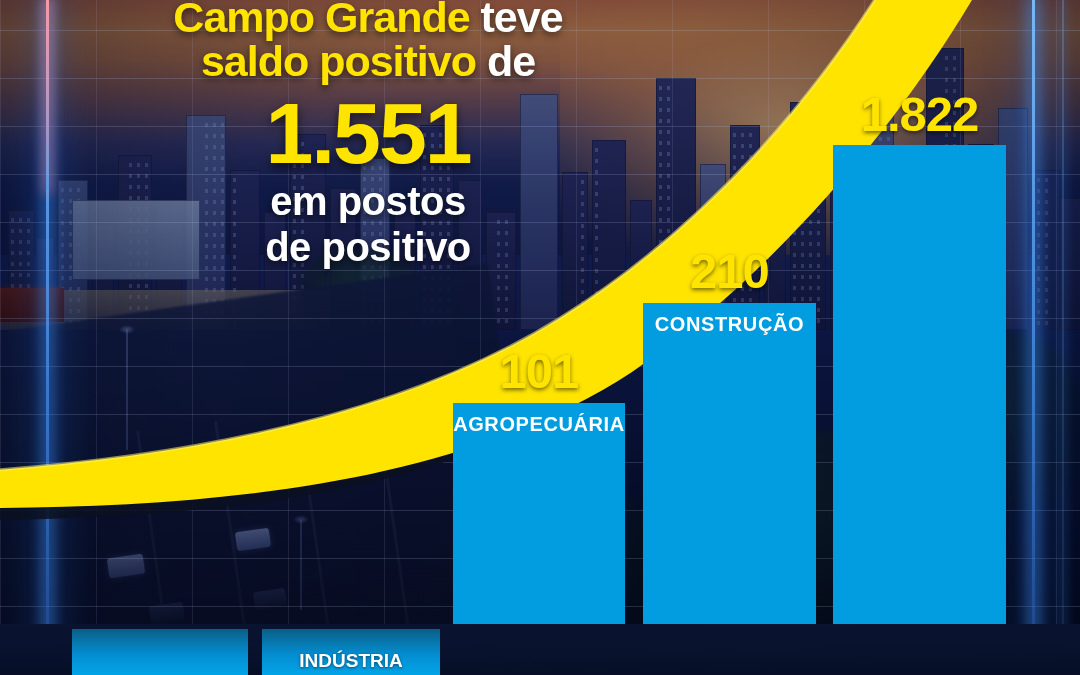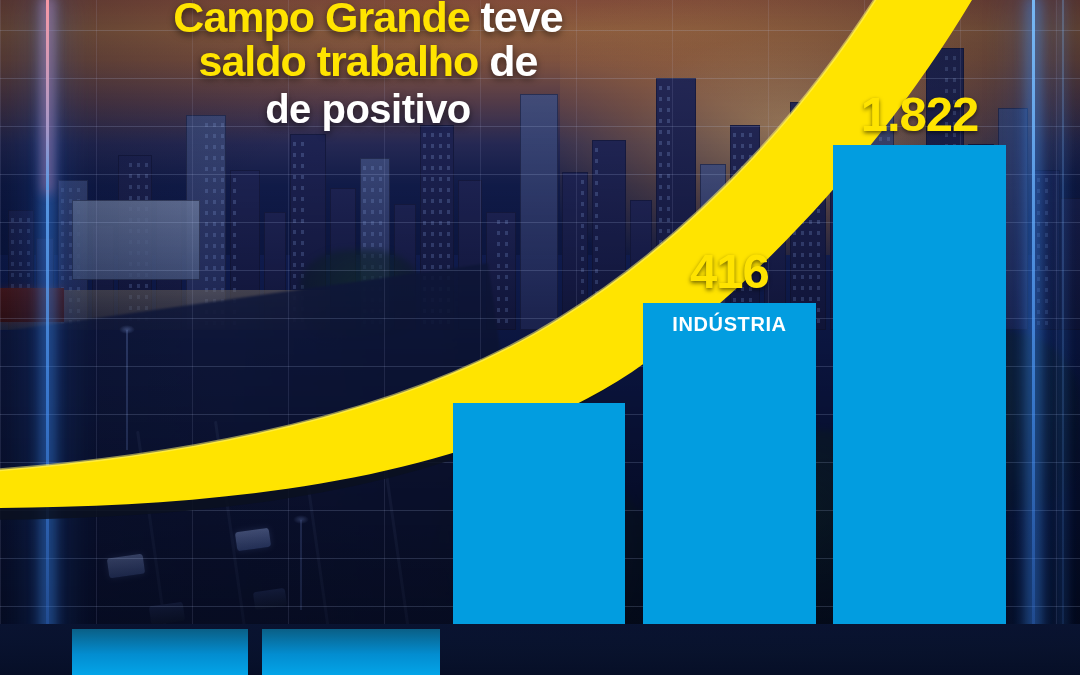--- a/index.html
+++ b/index.html
@@ -1074,39 +1074,44 @@
                L 985 -40 C 900 125, 760 285, 620 380 C 450 495, 200 520, -30 520 Z" fill="#0b1020" opacity="0.85"></path>
 
       <path d="M -30 472 C 180 458, 400 418, 560 318 C 700 231, 820 98, 905 -50
                L 1000 -50 C 915 112, 772 276, 632 372 C 455 488, 200 508, -30 508 Z" fill="#ffe400"></path>
 
       <path d="M -30 472 C 180 458, 400 418, 560 318 C 700 231, 820 98, 905 -50" fill="none" stroke="#fff36b" stroke-width="3" opacity=".55"></path>
     </g>
   </svg>
 
   <div class="bar" style="left:453px; top:403px; width:172px; height:221px;"></div>
+  <div class="bar-label" style="left:453px; top:413px; width:172px; font-size:20px;">AGROPECUÁRIA</div>
+  <div class="bar-value" style="left:453px; top:343px; width:172px; font-size:49px;">101</div>
 
   <div class="bar" style="left:643px; top:303px; width:173px; height:321px;"></div>
-  <div class="bar-label" style="left:643px; top:313px; width:173px; font-size:20px;">INDÚSTRIA</div>
-  <div class="bar-value" style="left:643px; top:243px; width:173px; font-size:49px;">416</div>
+  <div class="bar-label" style="left:643px; top:313px; width:173px; font-size:20px;">CONSTRUÇÃO</div>
+  <div class="bar-value" style="left:643px; top:243px; width:173px; font-size:49px;">210</div>
 
   <div class="bar" style="left:833px; top:145px; width:173px; height:479px;"></div>
   <div class="bar-value" style="left:833px; top:86px; width:173px; font-size:49px;">1.822</div>
 
   <div class="headline">
     <div class="hl-row">
       <span class="hl-y">Campo Grande</span>
       <span class="hl-w">teve</span>
     </div>
     <div class="hl-row">
-      <span class="hl-y">saldo trabalho</span>
+      <span class="hl-y">saldo positivo</span>
       <span class="hl-w">de</span>
     </div>
+    <div class="hl-big">1.551</div>
+    <div class="hl-sub">em postos</div>
     <div class="hl-sub">de positivo</div>
   </div>
 
   <div class="bottom-panel">
     <div class="bp-photo"></div>
     <div class="bp-bar" style="left:72px; width:176px; height:46px;"></div>
     <div class="bp-bar" style="left:262px; width:178px; height:46px;"></div>
+    <div class="bp-label" style="left:262px; width:178px; top:26px; font-size:19px; text-align:center;">INDÚSTRIA</div>
   </div>
 
 </div>
 
 </body></html>

